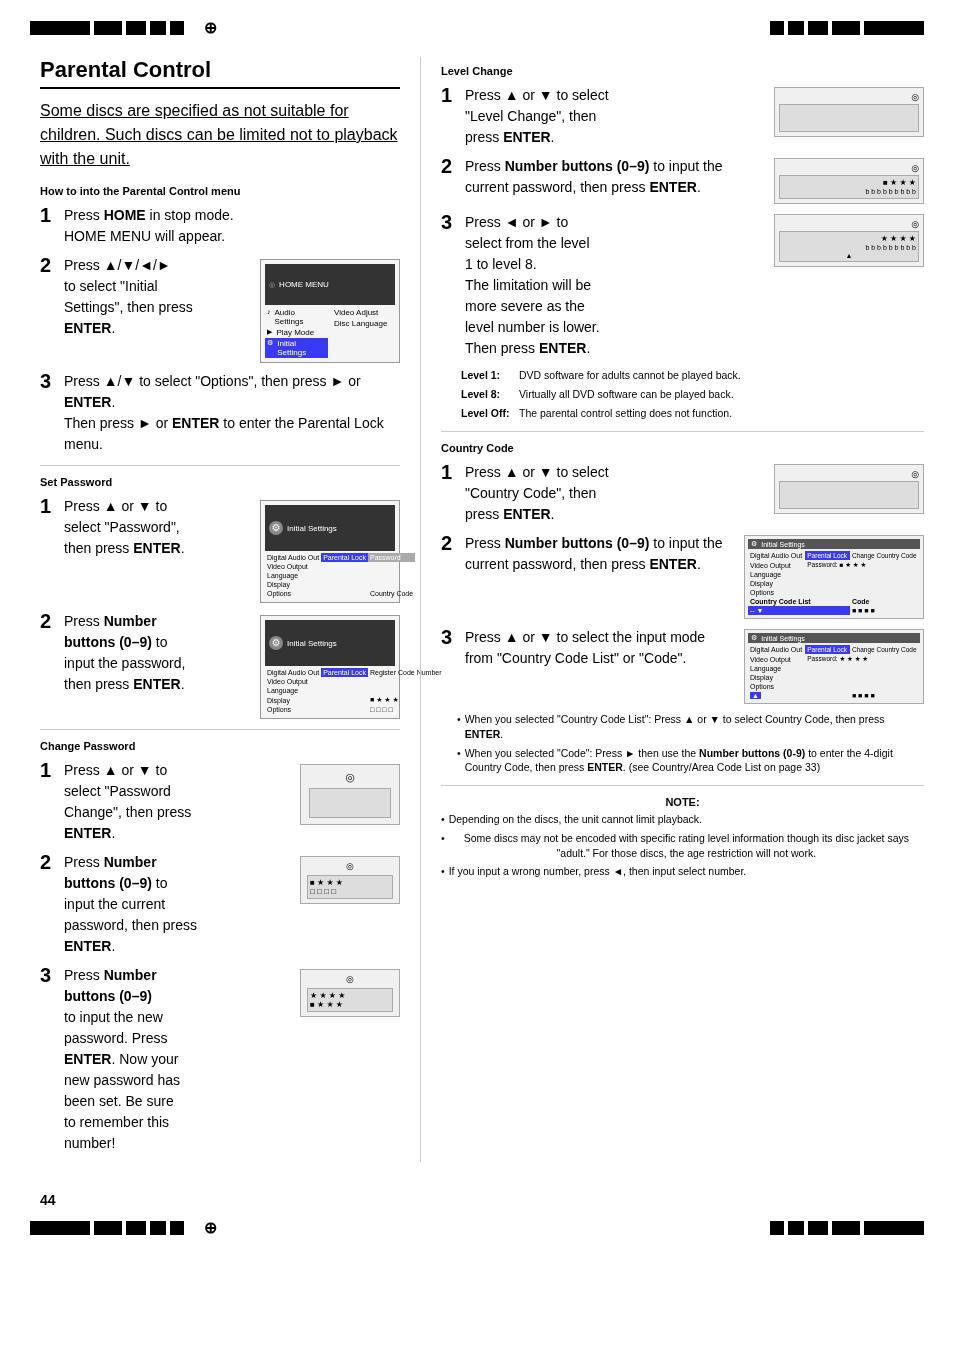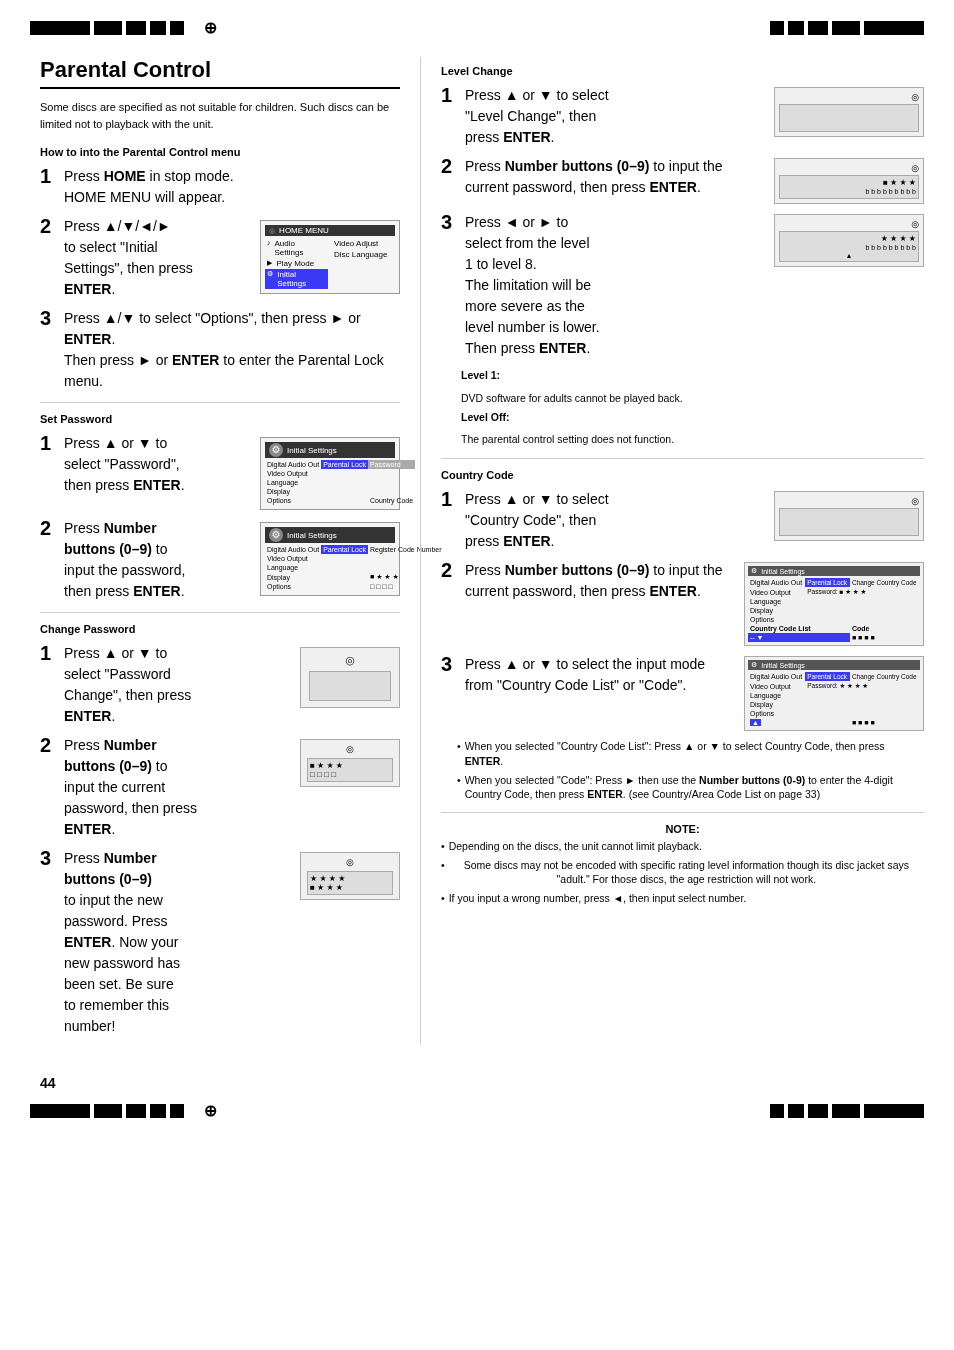--- a/index.html
+++ b/index.html
@@ -64,23 +64,24 @@
     
     .page-title {
       font-size: 22px;
       font-weight: bold;
       margin-bottom: 10px;
       border-bottom: 2px solid #000;
       padding-bottom: 4px;
     }
 
     .intro-text {
-      font-size: 11px;
+      font-size: 16px;
       line-height: 1.5;
       margin-bottom: 14px;
+      text-decoration: underline;
     }
 
     
     .section-heading {
       font-size: 11px;
       font-weight: bold;
       margin-bottom: 8px;
       margin-top: 8px;
     }
 
@@ -113,21 +114,21 @@
     .menu-box {
       border: 1px solid #999;
       background: #f5f5f5;
       font-size: 8px;
       padding: 4px;
       margin-top: 4px;
     }
     .menu-box-title {
       background: #333;
       color: #fff;
-      padding: 1px 4px;
+      padding: 16px 4px;
       font-size: 8px;
       margin-bottom: 2px;
       display: flex;
       align-items: center;
       gap: 4px;
     }
     .menu-box-title .dvd-icon {
       font-size: 7px;
       color: #aaa;
     }
@@ -146,21 +147,20 @@
     .level-desc {
       margin-left: 20px;
       font-size: 10.5px;
       line-height: 1.6;
       margin-top: 4px;
       margin-bottom: 4px;
     }
     .level-desc-row {
       display: flex;
       gap: 6px;
-      flex-direction: column;
     }
     .level-label {
       font-weight: bold;
       min-width: 52px;
       flex-shrink: 0;
     }
 
     
     .note-section {
       margin-top: 10px;
@@ -510,20 +510,24 @@
         </div>
       </div>
     </div>
 
     <div class="level-desc">
       <div class="level-desc-row">
         <span class="level-label">Level 1:</span>
         <span>DVD software for adults cannot be played back.</span>
       </div>
       <div class="level-desc-row" style="margin-top:2px">
+        <span class="level-label">Level 8:</span>
+        <span>Virtually all DVD software can be played back.</span>
+      </div>
+      <div class="level-desc-row" style="margin-top:2px">
         <span class="level-label">Level Off:</span>
         <span>The parental control setting does not function.</span>
       </div>
     </div>
 
     <hr class="section-divider">
 
     <div class="section-heading">Country Code</div>
 
     <div class="step-row-with-img">

